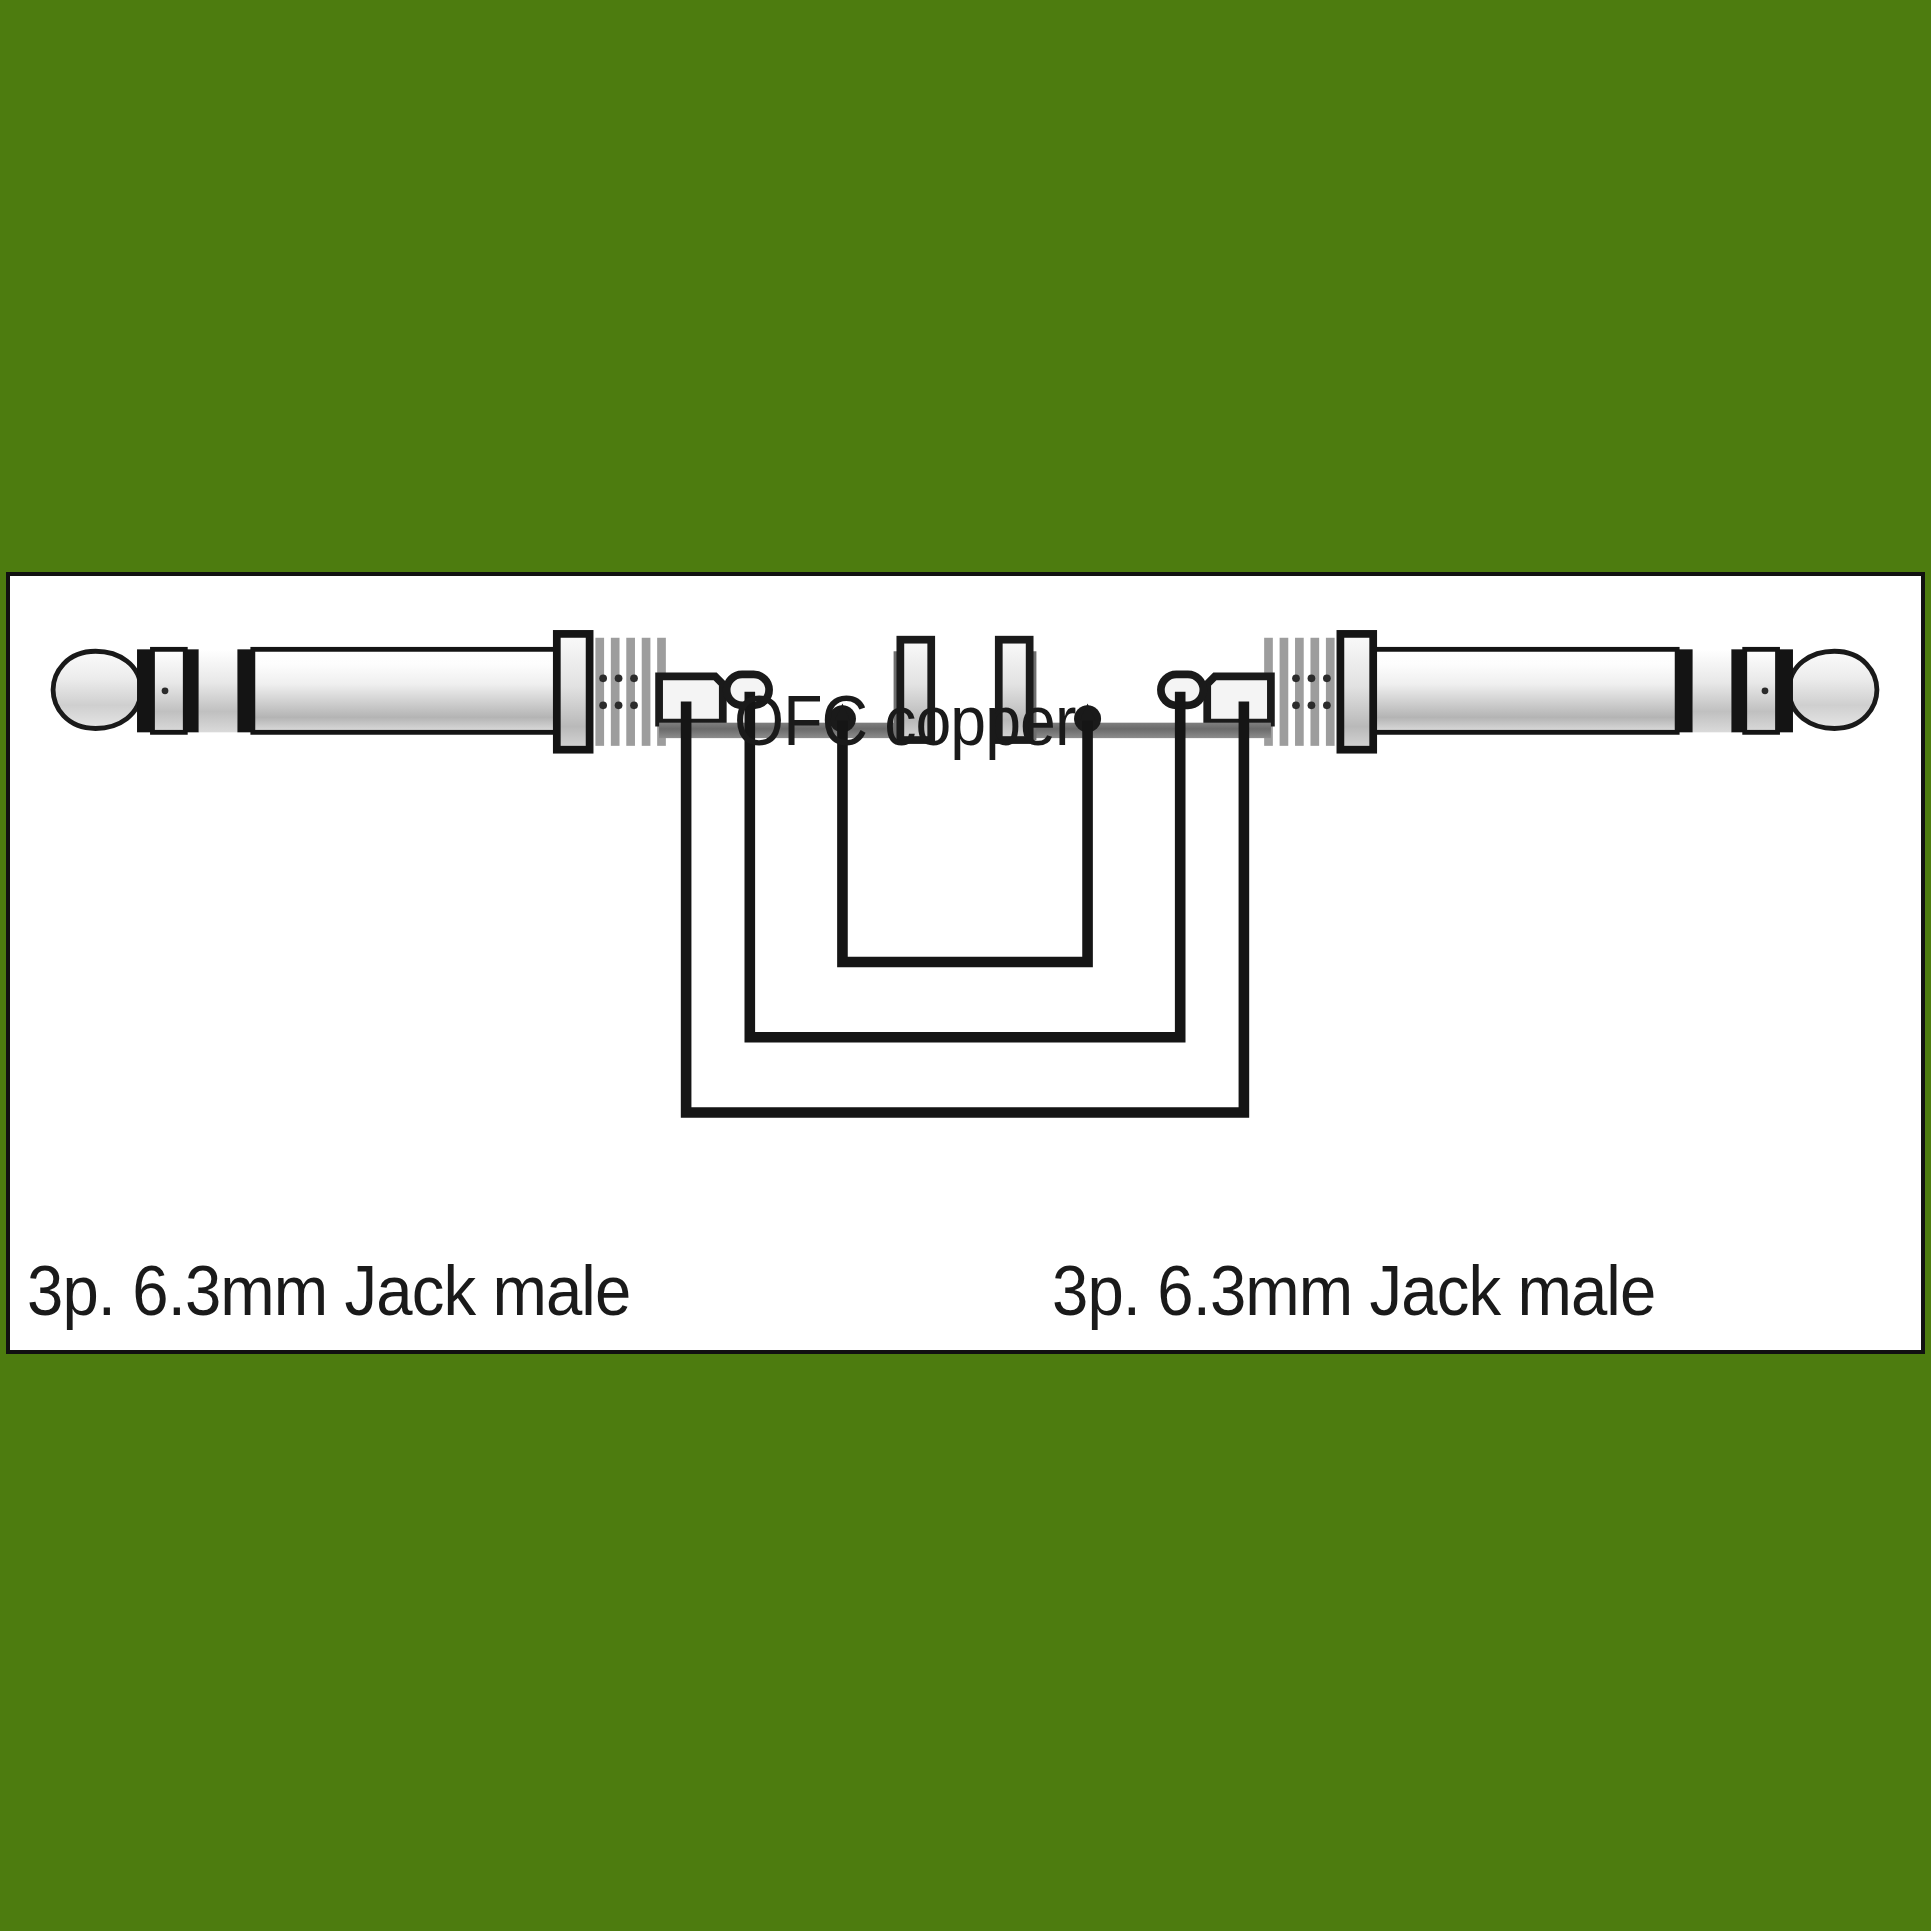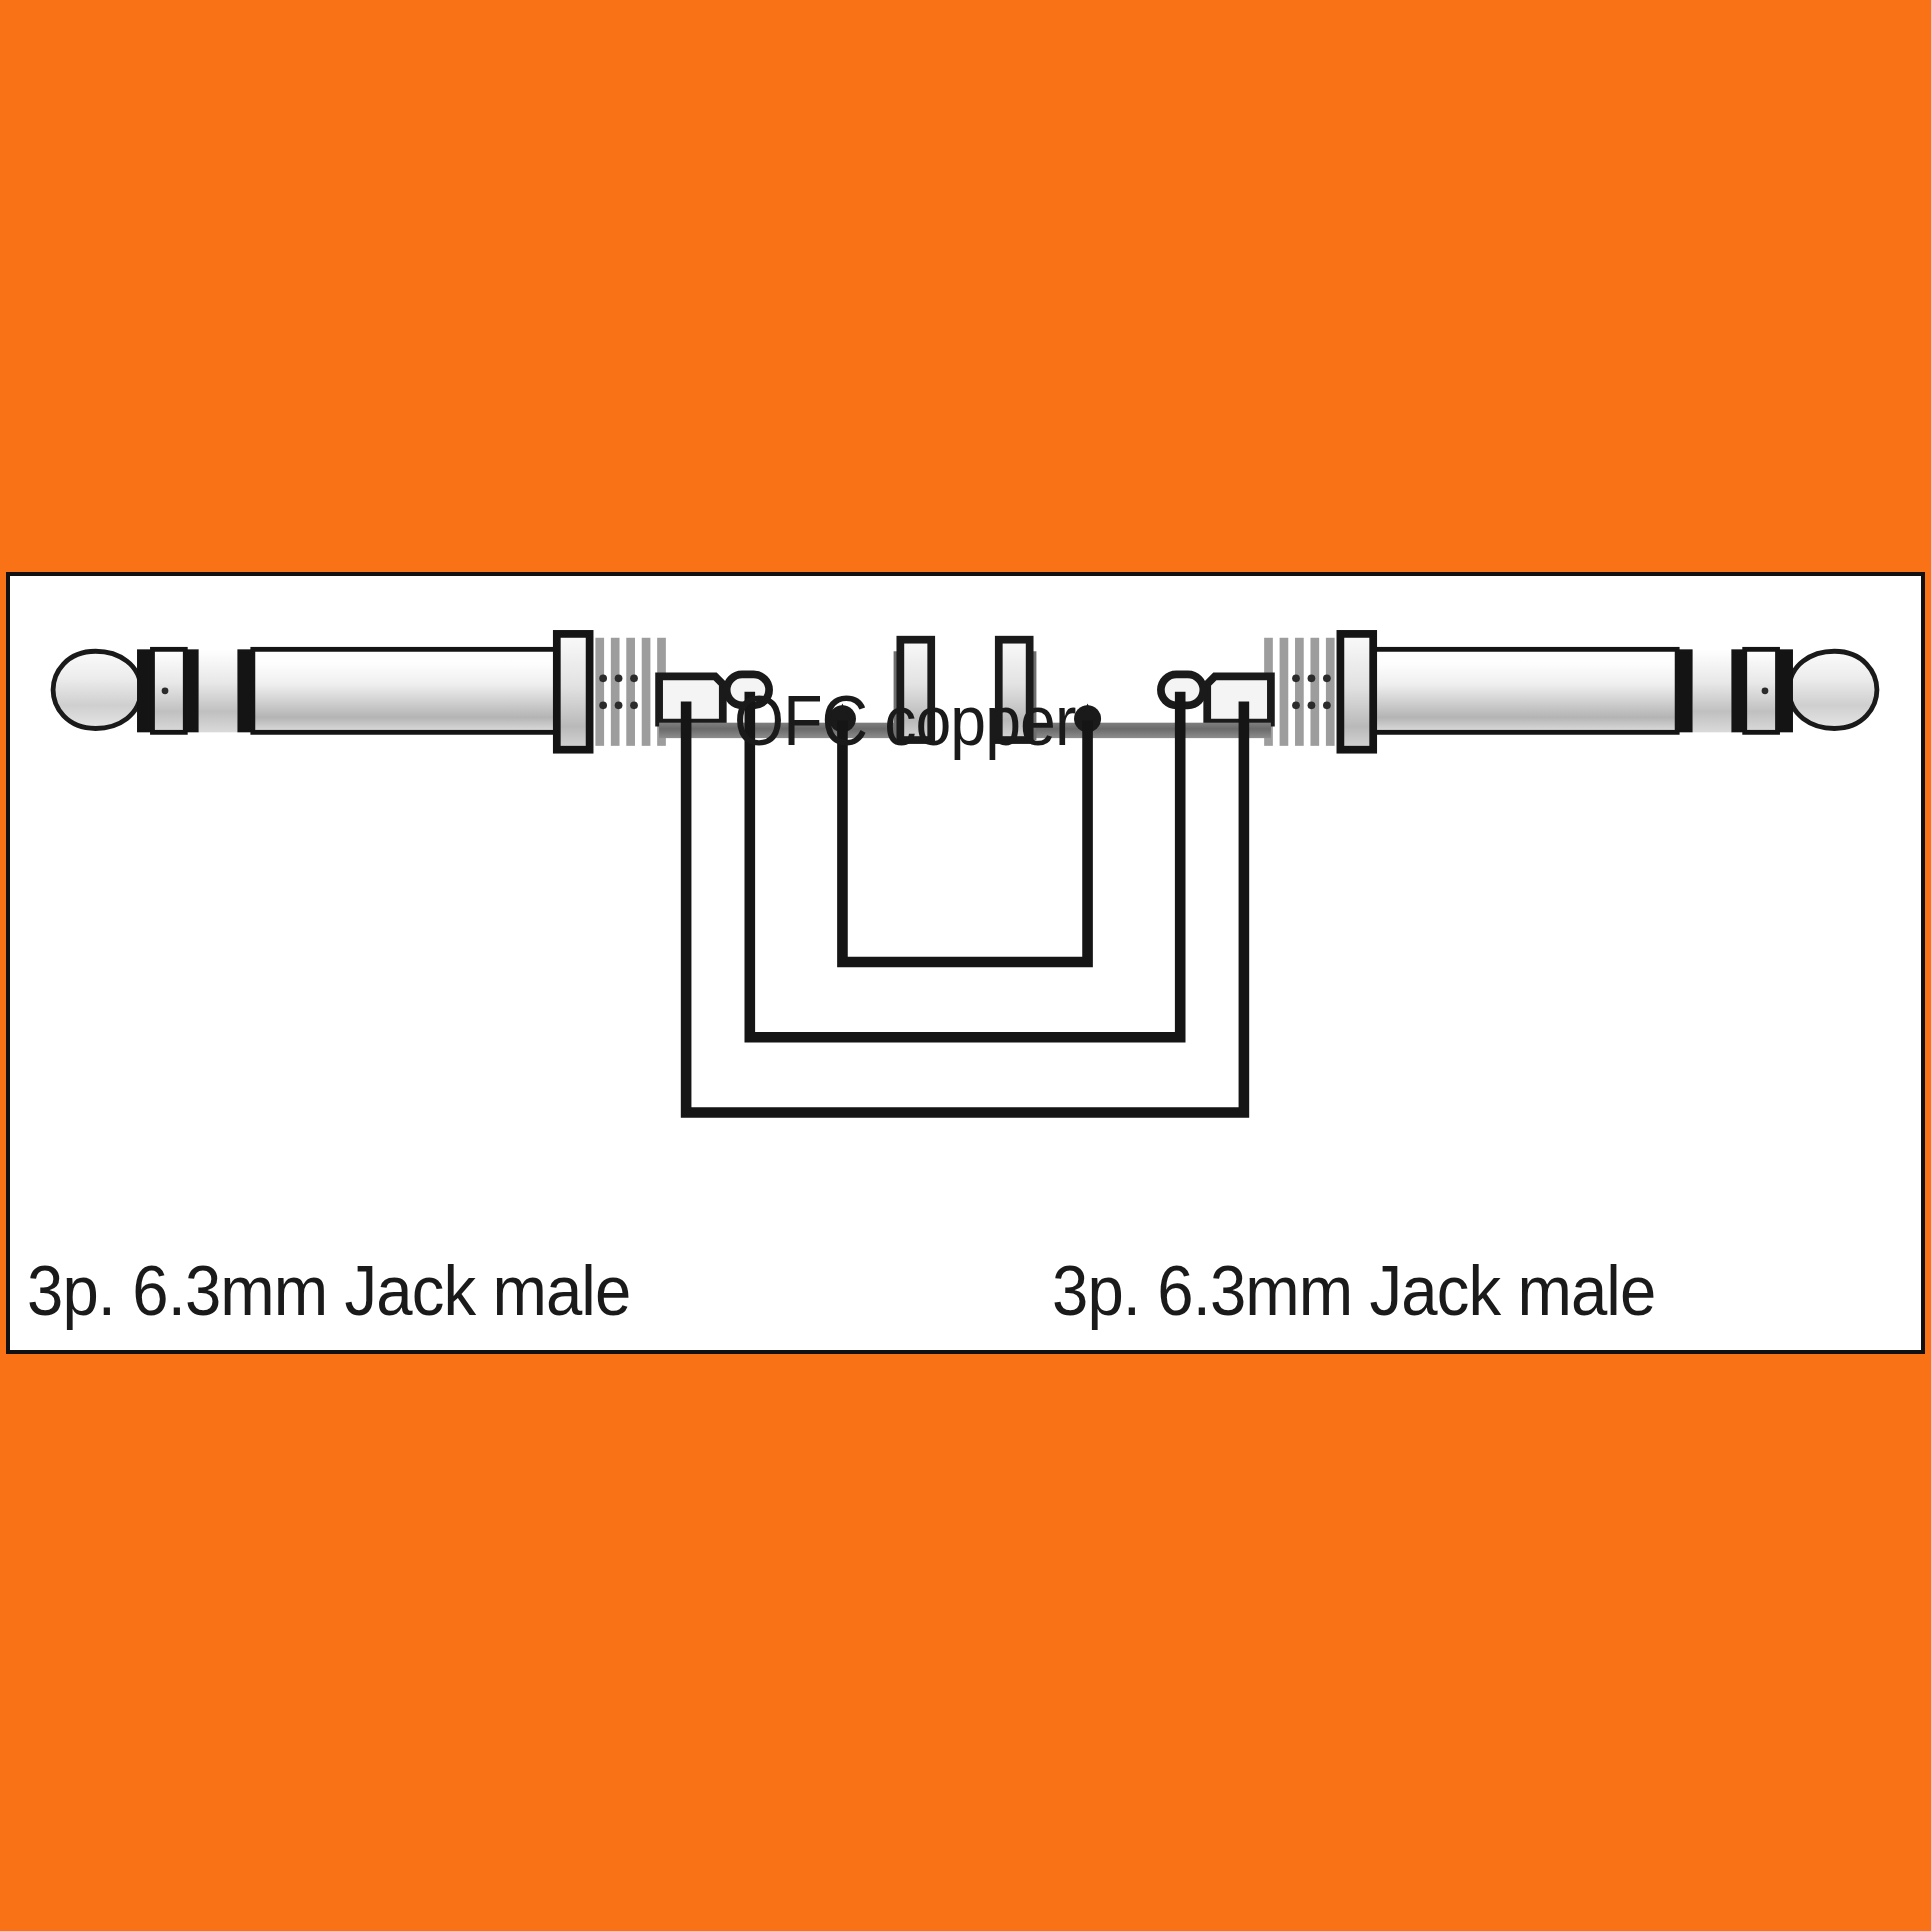--- a/index.html
+++ b/index.html
@@ -2,21 +2,21 @@
 <html><head>
 <meta charset="utf-8">
 <style>
   html,body{margin:0;padding:0;background:#ffffff;}
   body{
     width:1931px;height:1931px;
     font-family:"Liberation Sans","DejaVu Sans",sans-serif;
     overflow:hidden;
     position:relative;
   }
-  #stage{position:absolute;inset:0;background:#f97316;}
+  #stage{position:absolute;inset:0;background:#4d7c0f;}
   #frame{
     position:absolute;
     left:5.8px;top:572px;
     width:1919px;height:782px;
     border:4.8px solid #111111;
     background:#ffffff;
     box-sizing:border-box;
   }
   svg{display:block;}
   .lbl{

